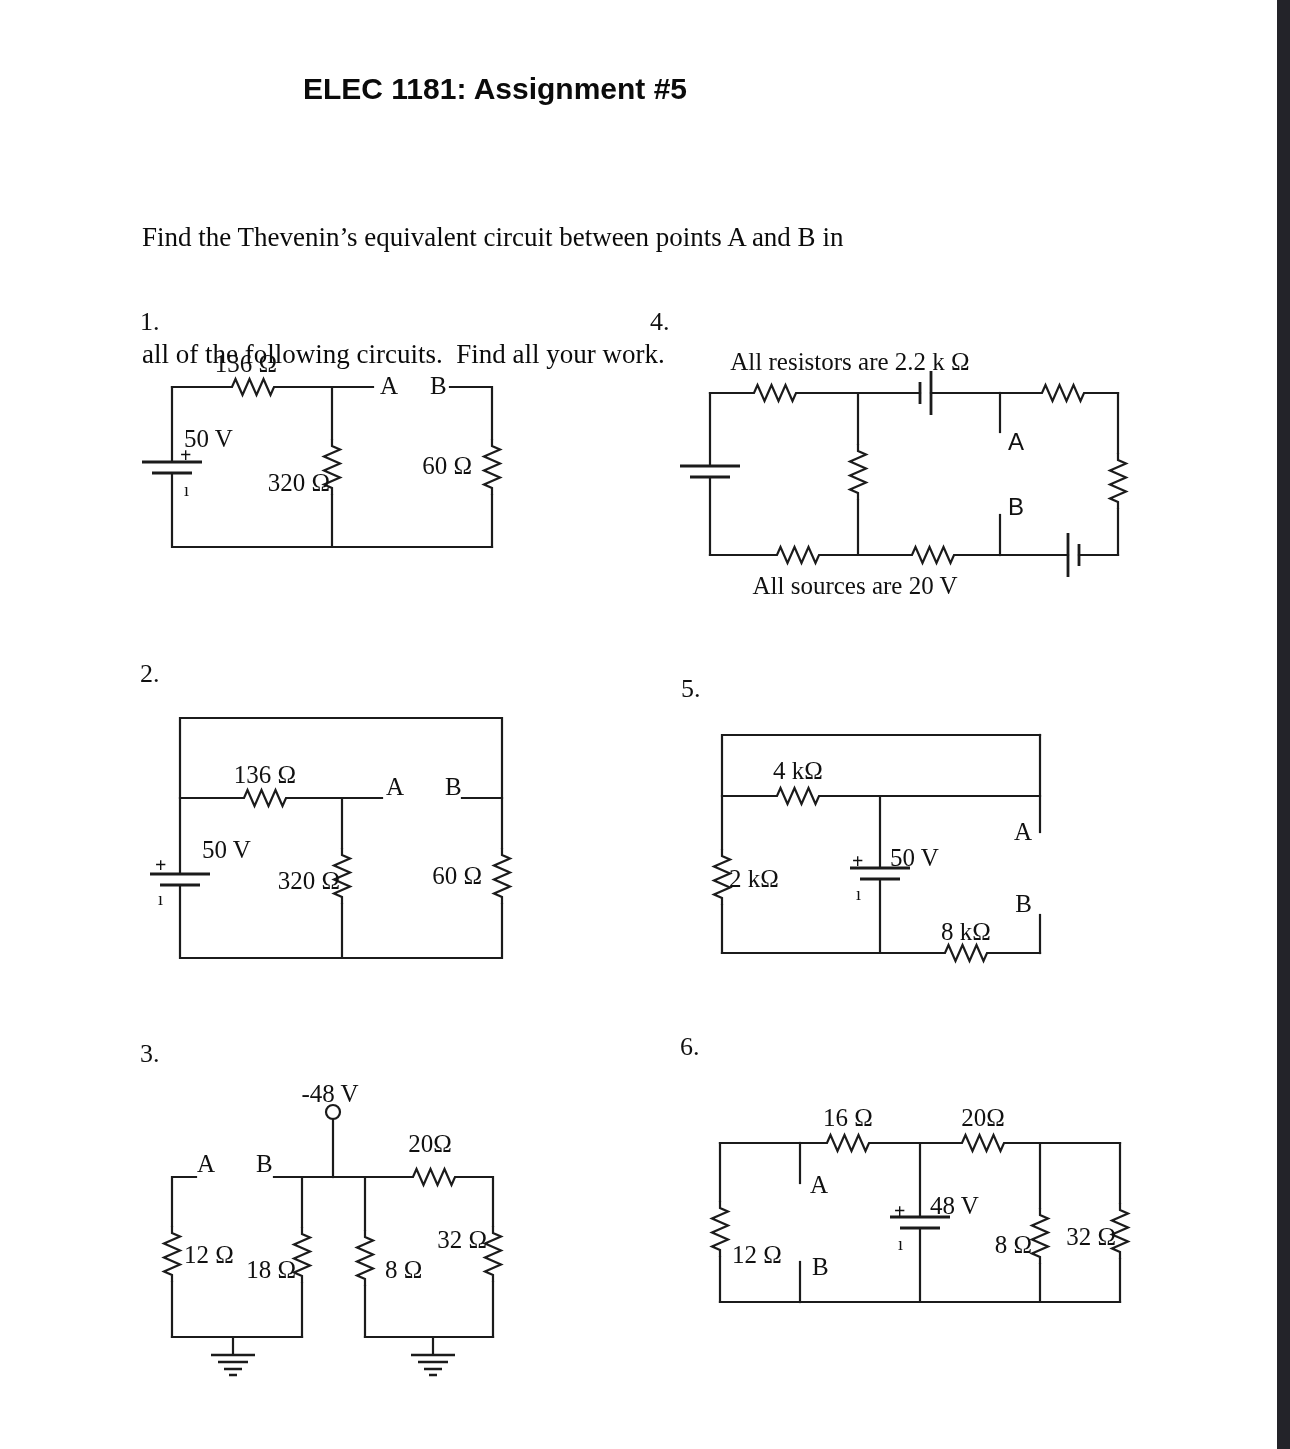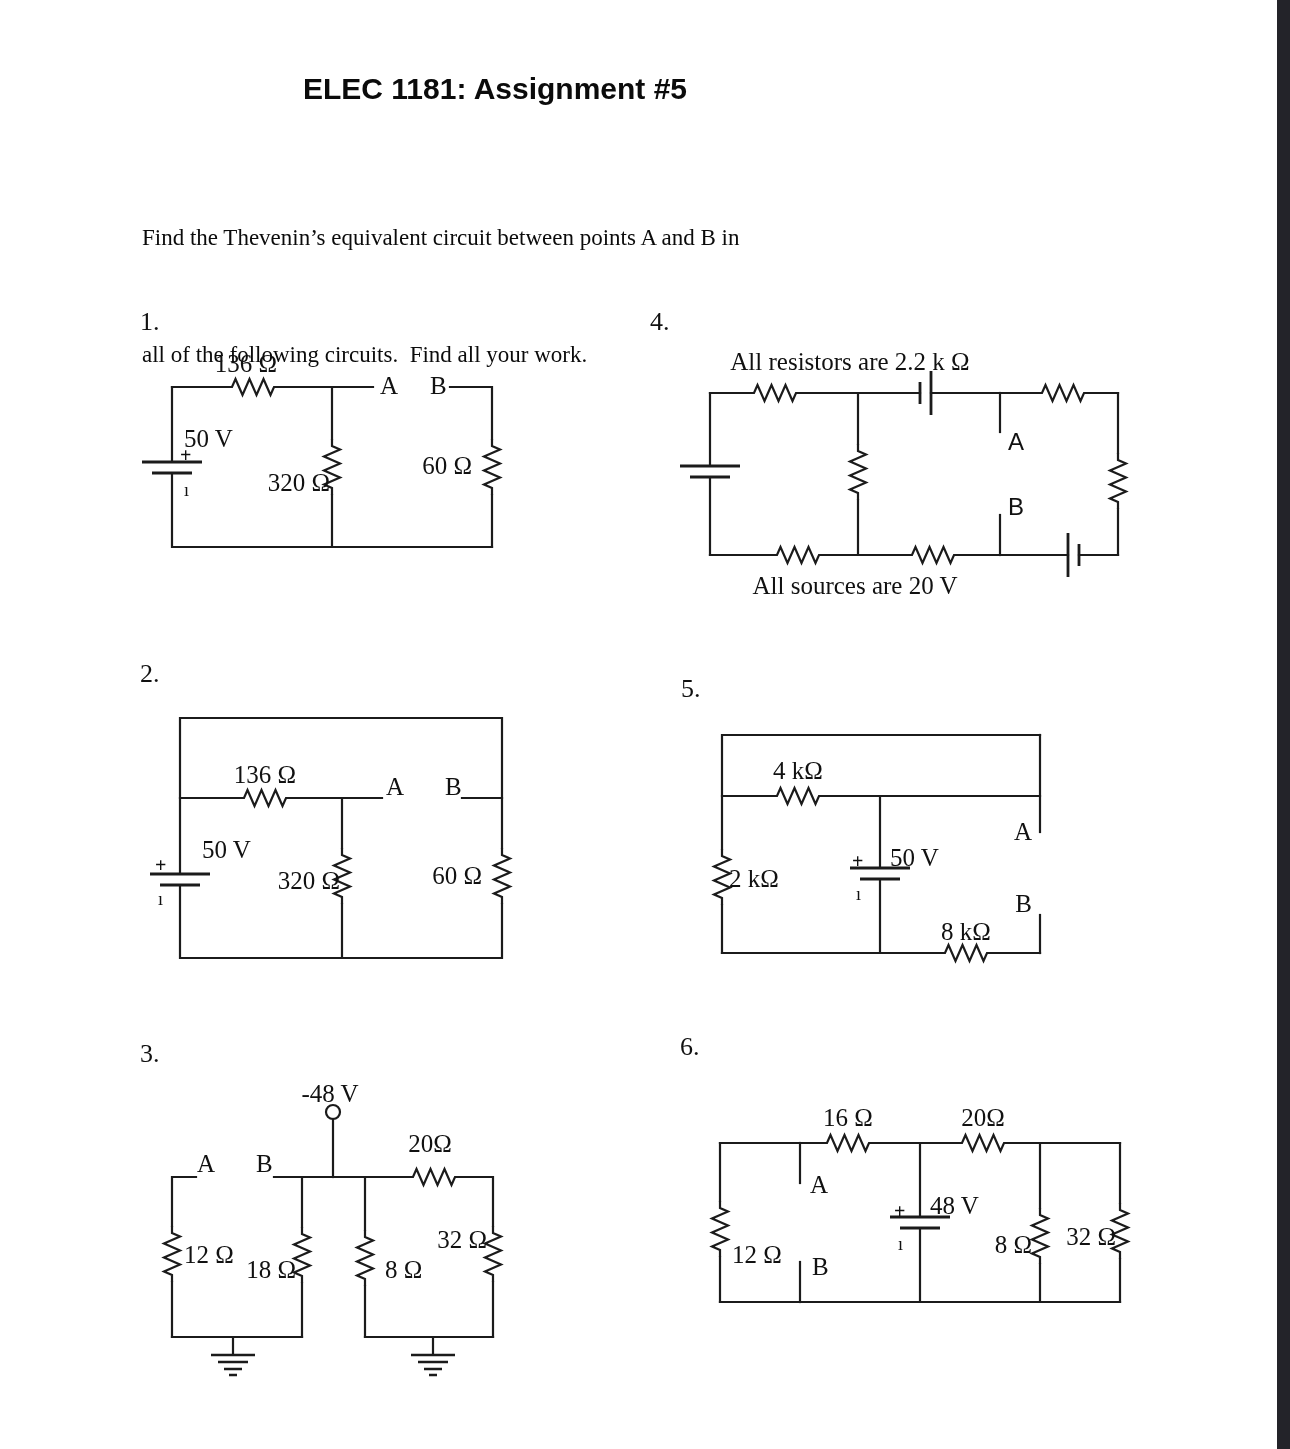--- a/index.html
+++ b/index.html
@@ -1,21 +1,21 @@
 <!DOCTYPE html>
 <html><head>
 <meta charset="utf-8">
 <style>
   html,body{margin:0;padding:0;background:#fff;}
   #page{position:relative;width:1290px;height:1449px;background:#ffffff;overflow:hidden;
         font-family:"Liberation Serif",serif;color:#111;}
   .edge-strip{position:absolute;top:0;right:0;width:13px;height:1449px;background:#232329;}
   .hdr{position:absolute;font-family:"Liberation Sans",sans-serif;font-weight:bold;
        font-size:30px;white-space:pre;color:#0b0b0b;}
-  .instr{position:absolute;left:142px;top:140px;font-size:23px;line-height:39px;
+  .instr{position:absolute;left:142px;top:140px;font-size:27px;line-height:39px;
          color:#0b0b0b;white-space:pre;}
   svg{position:absolute;left:0;top:0;}
   .wire{stroke:#1b1b1b;stroke-width:2.2;fill:none;stroke-linecap:square;}
   .term{stroke:#1b1b1b;stroke-width:2.2;fill:#ffffff;}
   text{fill:#111;}
   .ls{font-family:"Liberation Serif",serif;font-size:25px;}
   .ln{font-family:"Liberation Serif",serif;font-size:26px;}
   .sm{font-family:"Liberation Serif",serif;font-size:20px;font-weight:bold;}
   .mi{font-family:"Liberation Serif",serif;font-size:18px;}
   .lsans{font-family:"Liberation Sans",sans-serif;font-size:24px;}

